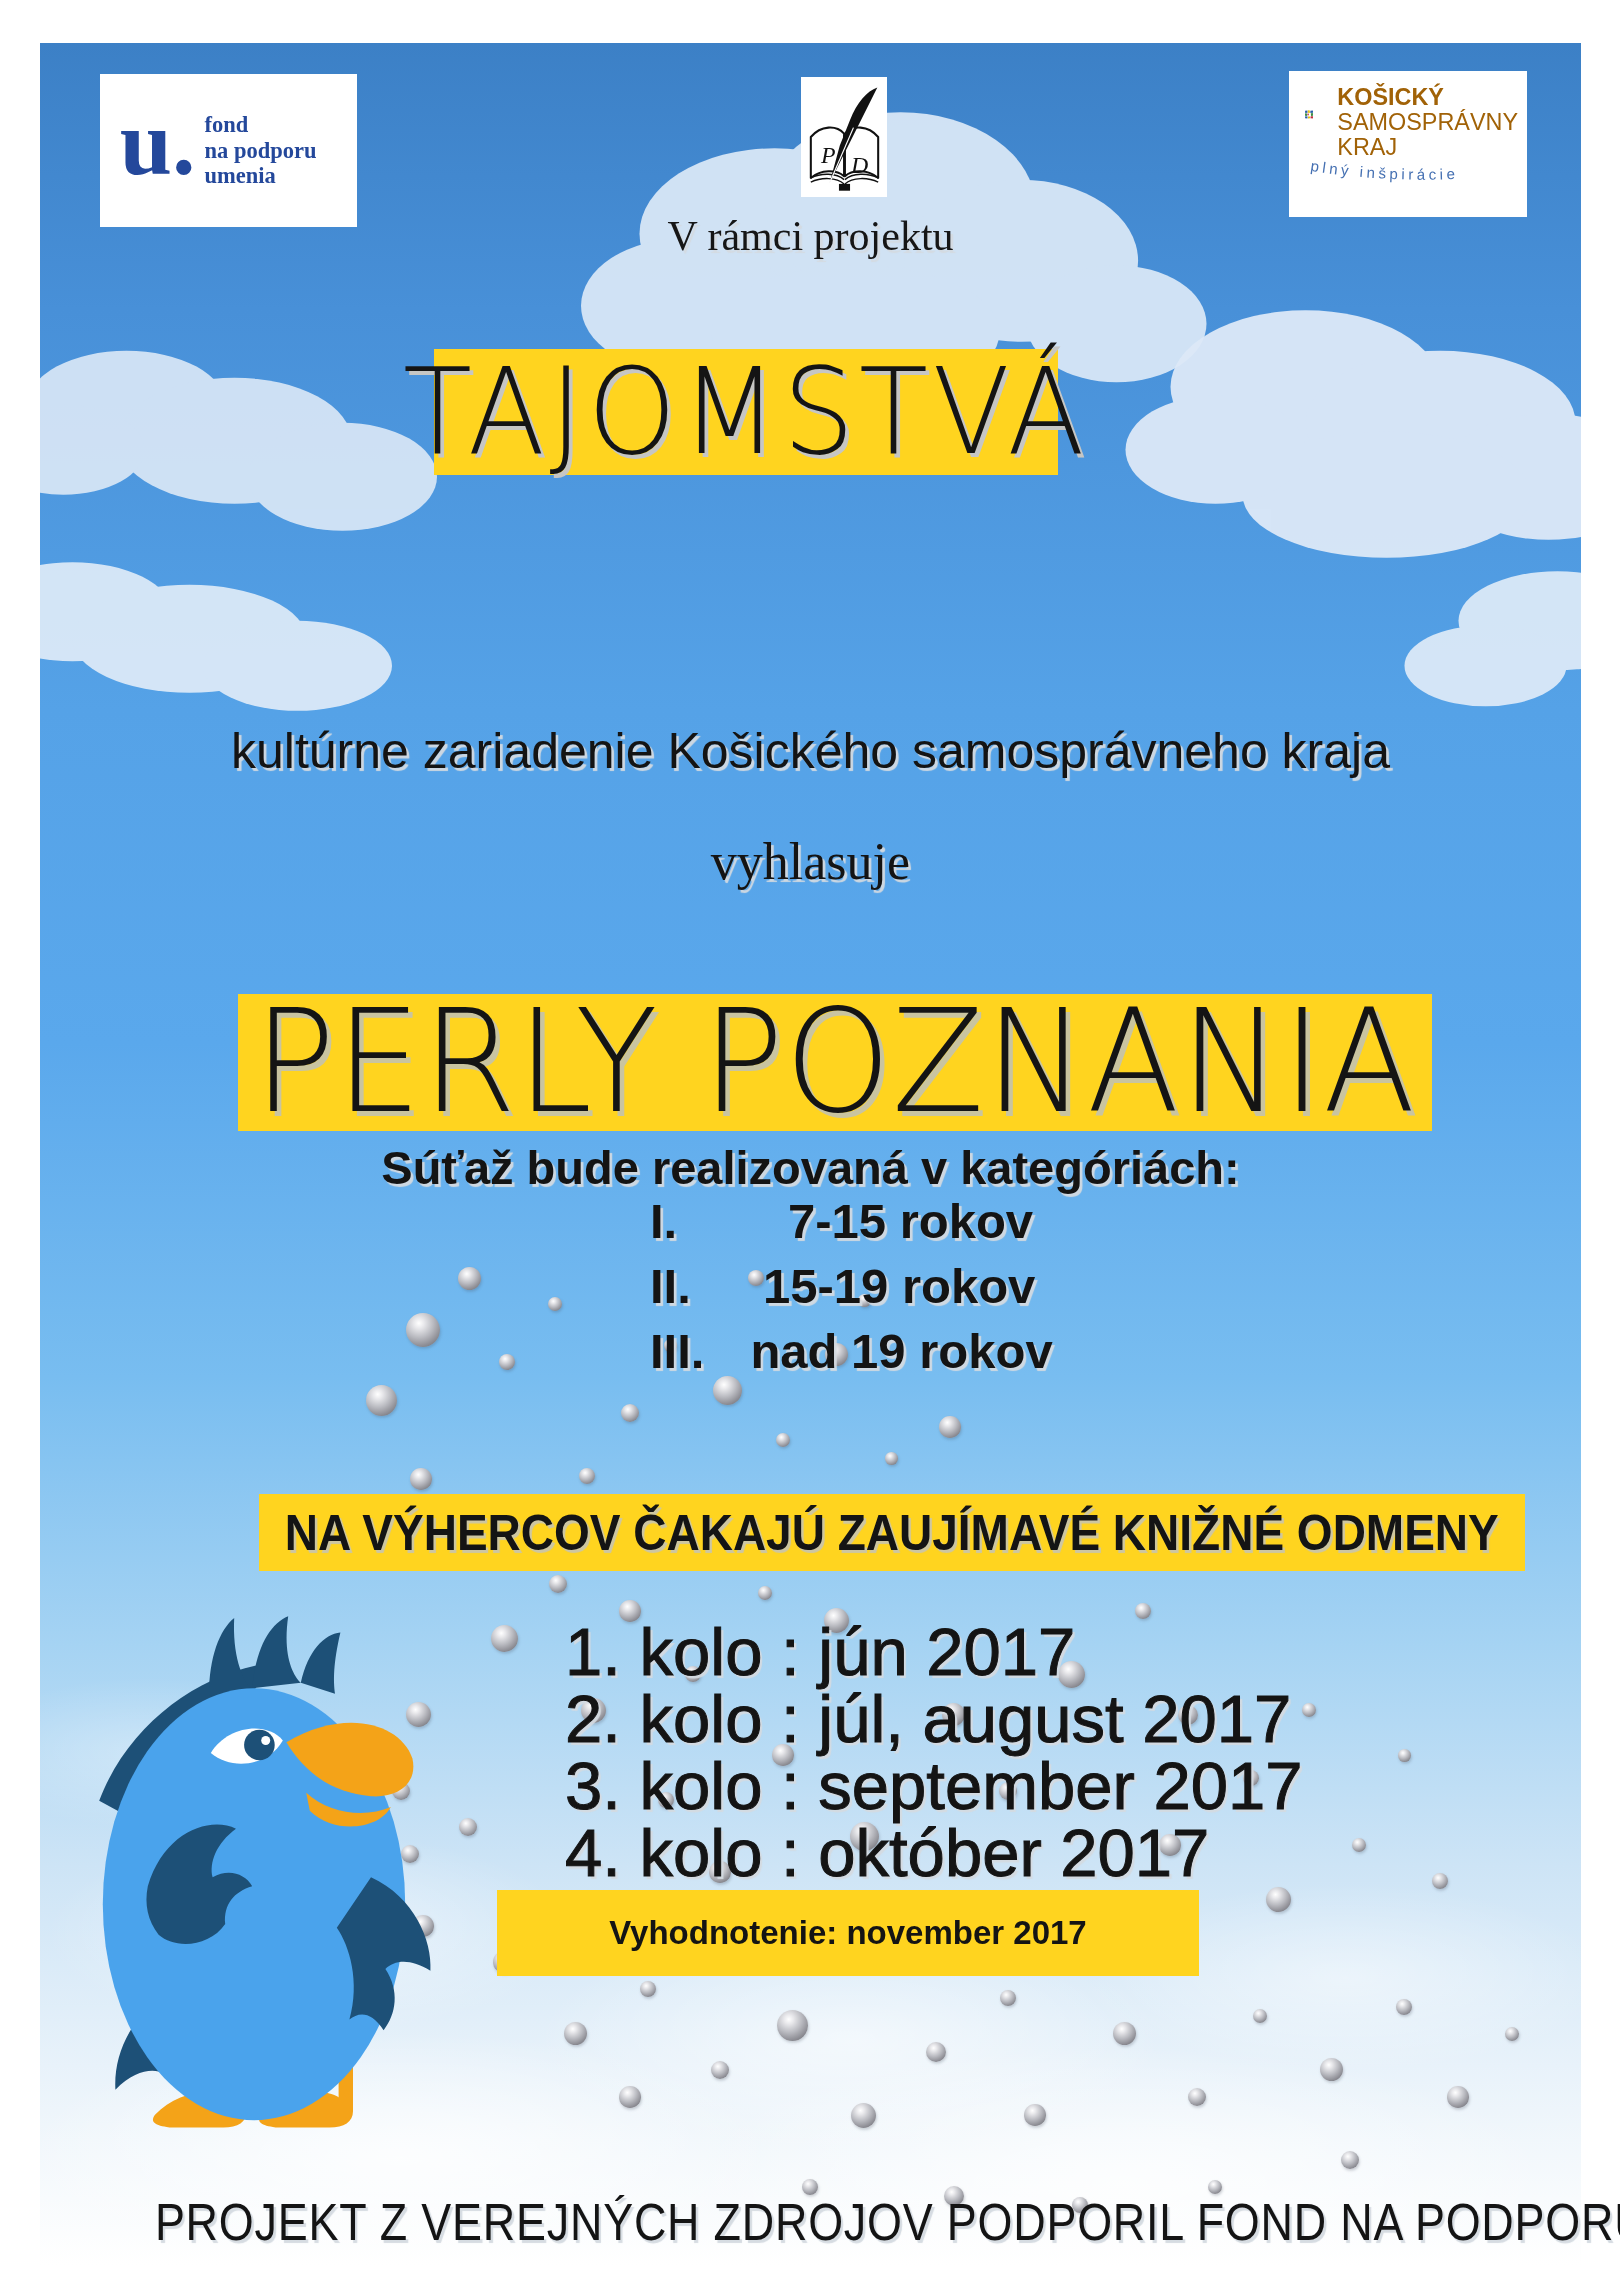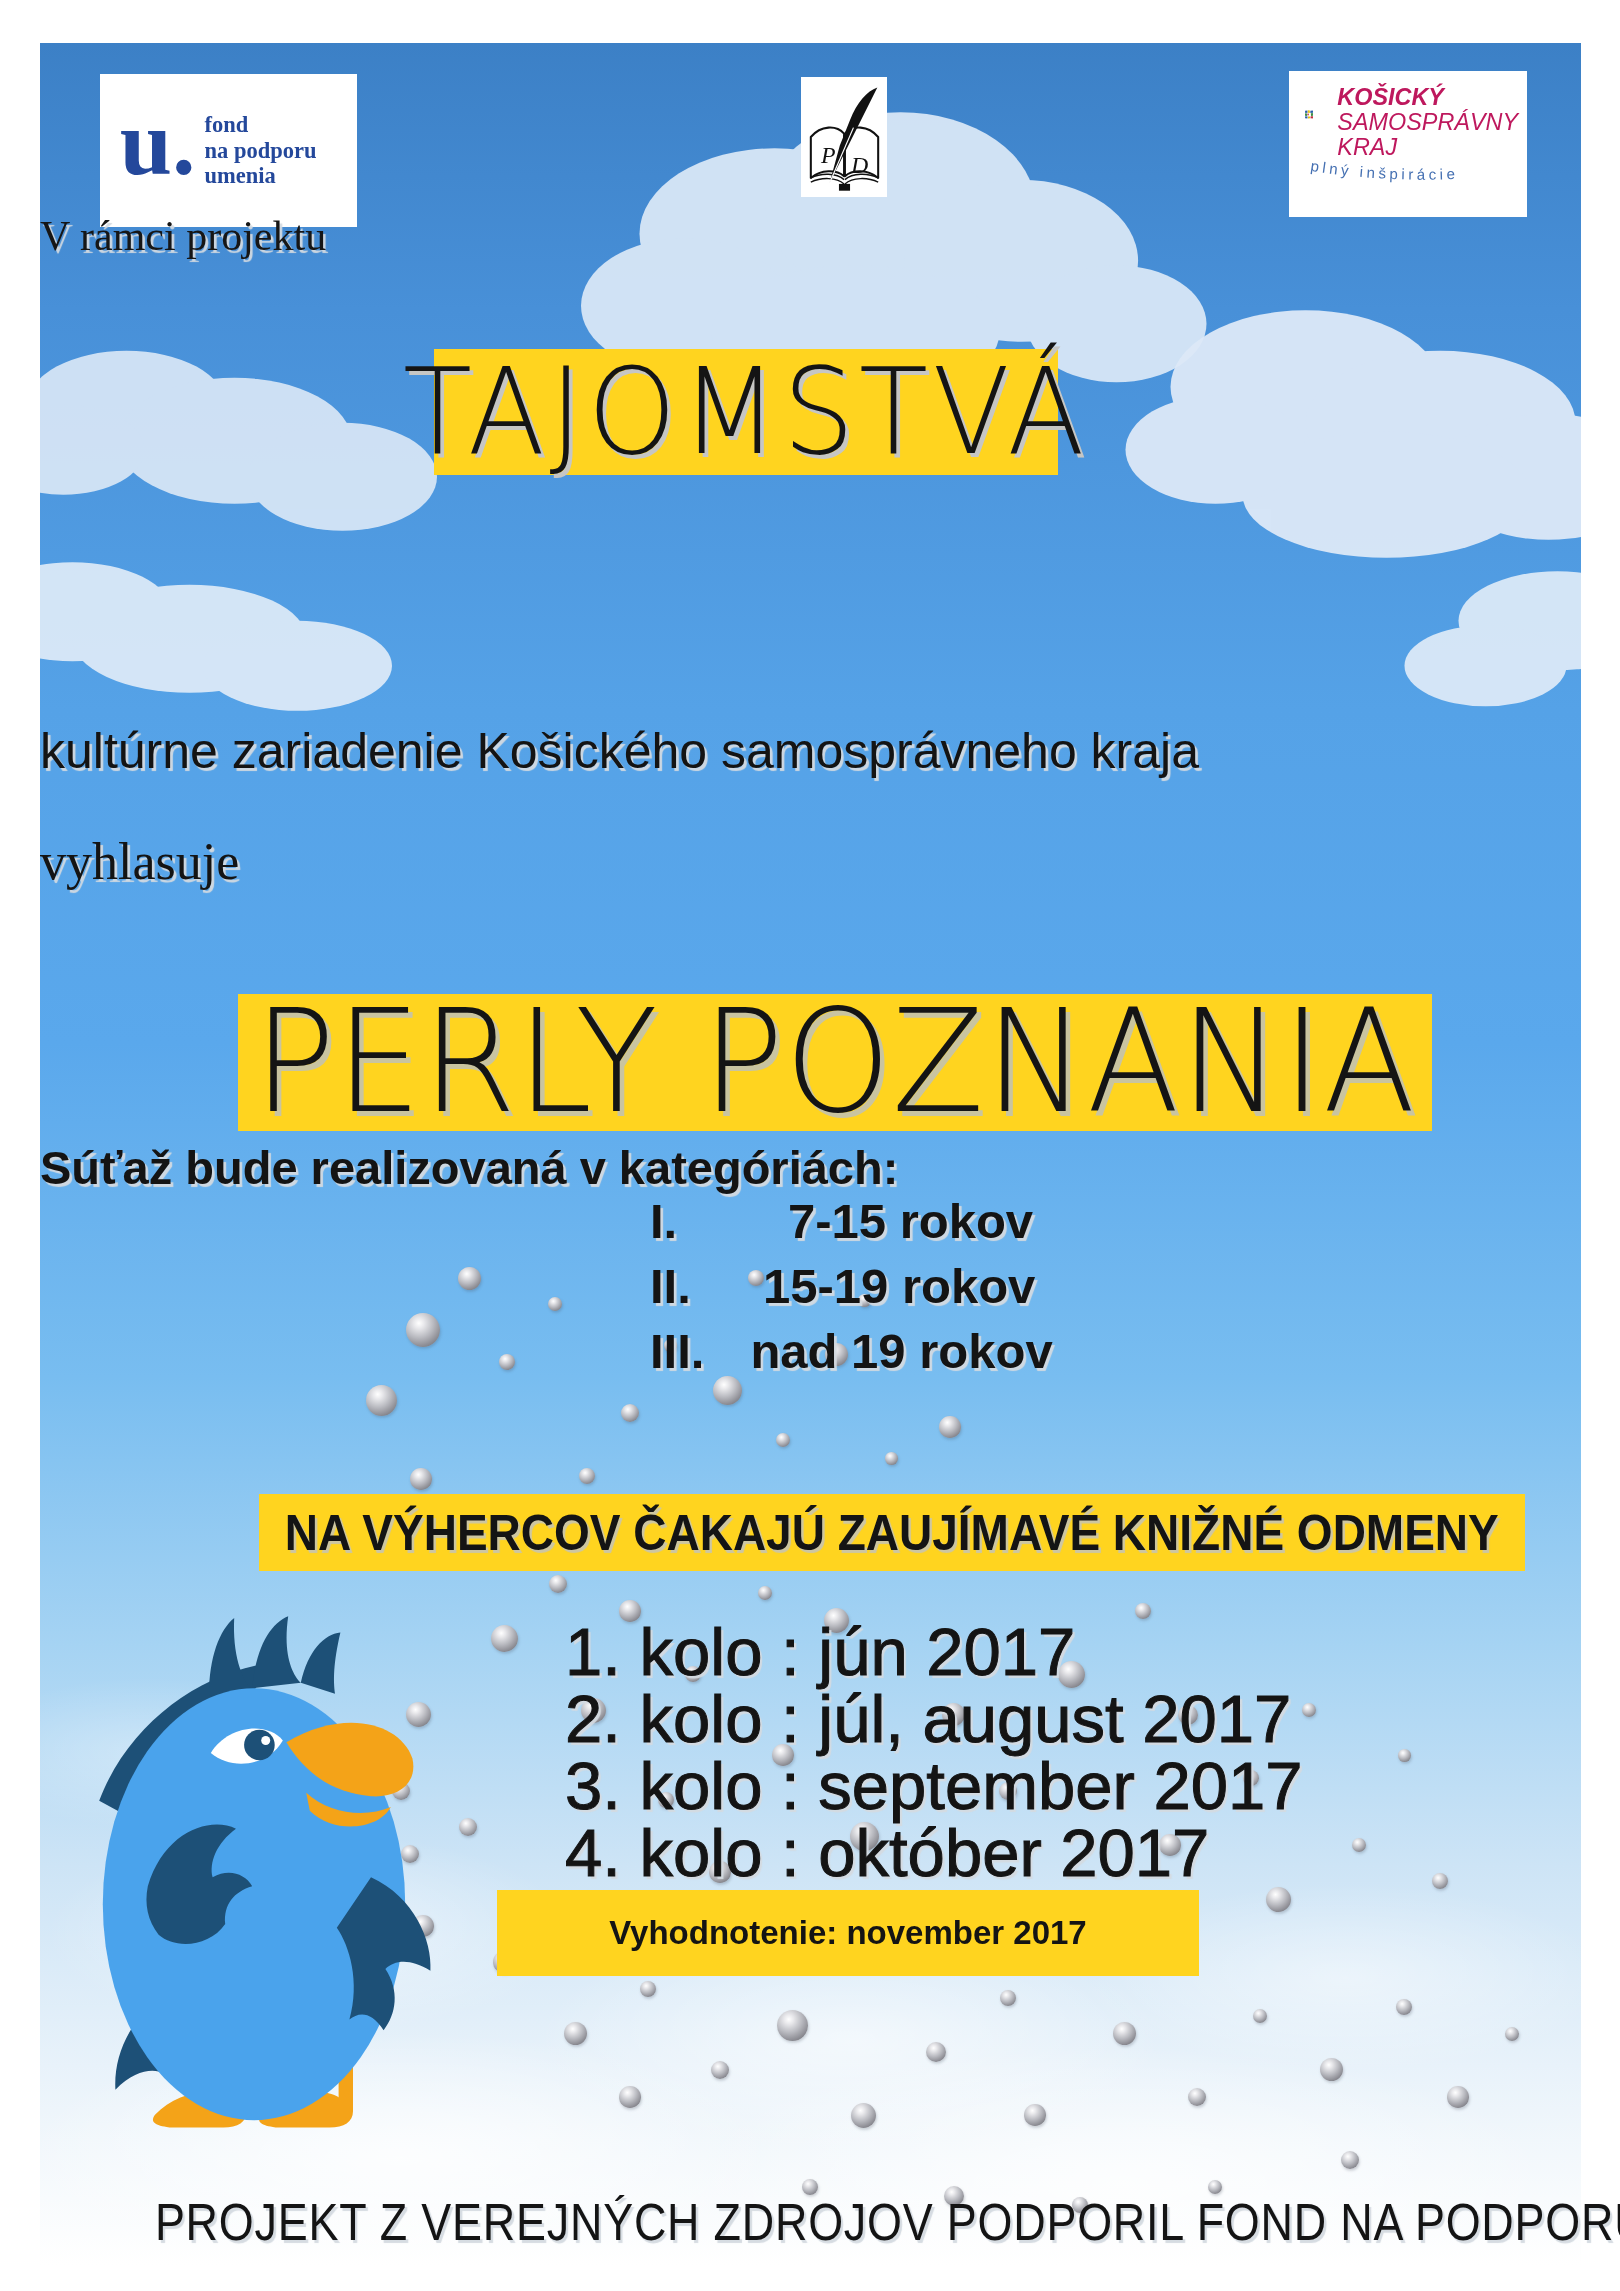--- a/index.html
+++ b/index.html
@@ -11,36 +11,36 @@
   .clouds-svg{position:absolute;left:0;top:0;}
   .haze{position:absolute;left:40px;top:43px;width:1541px;height:2223px;pointer-events:none;
     background:
       radial-gradient(378px 144px at 270px 1890px, rgba(255,255,255,.5), transparent 70%),
       radial-gradient(450px 162px at 810px 1998px, rgba(255,255,255,.55), transparent 70%),
       radial-gradient(378px 135px at 1305px 1935px, rgba(255,255,255,.45), transparent 70%),
       radial-gradient(540px 180px at 360px 2115px, rgba(255,255,255,.8), transparent 70%),
       radial-gradient(630px 198px at 1080px 2142px, rgba(255,255,255,.75), transparent 70%),
       radial-gradient(270px 108px at 108px 1710px, rgba(255,255,255,.3), transparent 70%);}
   .abs{position:absolute;}
-  .centered{left:40px;width:1541px;text-align:left;}
+  .centered{left:40px;width:1541px;text-align:center;}
   .sh{text-shadow:2.7px 2.7px 0.9px rgba(212,218,224,.95);}
   .shy{text-shadow:2.7px 2.7px 0.9px rgba(200,196,176,.9);}
   .band{position:absolute;background:#ffd41f;display:flex;align-items:center;justify-content:center;}
   .thin{font-family:"DejaVu Sans",sans-serif;font-weight:200;}
   .serif{font-family:"Liberation Serif","DejaVu Serif",serif;}
   .narrow{display:inline-block;transform:scaleX(.9);transform-origin:center;white-space:nowrap;}
   .semi{-webkit-text-stroke:1px #141414;}
   .logo-box{position:absolute;background:#ffffff;}
   .fpu{left:100px;top:74px;width:257px;height:153px;display:flex;align-items:center;padding:0 12.6px;box-sizing:border-box;}
   .fpu-u{font-family:"Liberation Serif",serif;font-weight:700;font-size:94px;color:#24489b;line-height:.8;margin:-16px 9px 0 7.2px;}
   .fpu-lines{font-family:"Liberation Serif",serif;font-weight:600;font-size:22.5px;color:#24489b;line-height:1.14;}
   .bookbox{left:801px;top:77px;width:86px;height:120px;display:flex;align-items:center;justify-content:center;}
   .ksk{left:1289px;top:71px;width:238px;height:146px;box-sizing:border-box;padding:14.4px 9px 5.4px 16px;}
   .ksk-row{display:flex;align-items:flex-start;}
-  .ksk-text{margin-left:24px;color:#be185d;font-size:23.4px;line-height:1.06;font-style:italic;}
+  .ksk-text{margin-left:24px;color:#a16207;font-size:23.4px;line-height:1.06;}
   .ksk-b{font-weight:700;}
   .intro{top:212px;font-size:42px;color:#161616;}
   .band-taj{left:434px;top:349px;width:624px;height:126px;}
   .band-lit{left:401px;top:475px;width:913px;height:149px;}
   .titletext{font-size:113px;letter-spacing:4.5px;line-height:1;transform:scaleY(1.06);
              text-shadow:3.6px 3.6px 0 #c6c6c4;white-space:nowrap;}
   .org{top:662px;font-size:56px;font-weight:700;}
   .org-sub{top:722px;font-size:50px;font-weight:400;}
   .announce{top:832px;font-size:52px;}
   .band-kicker{left:515px;top:916px;width:760px;height:79px;}

